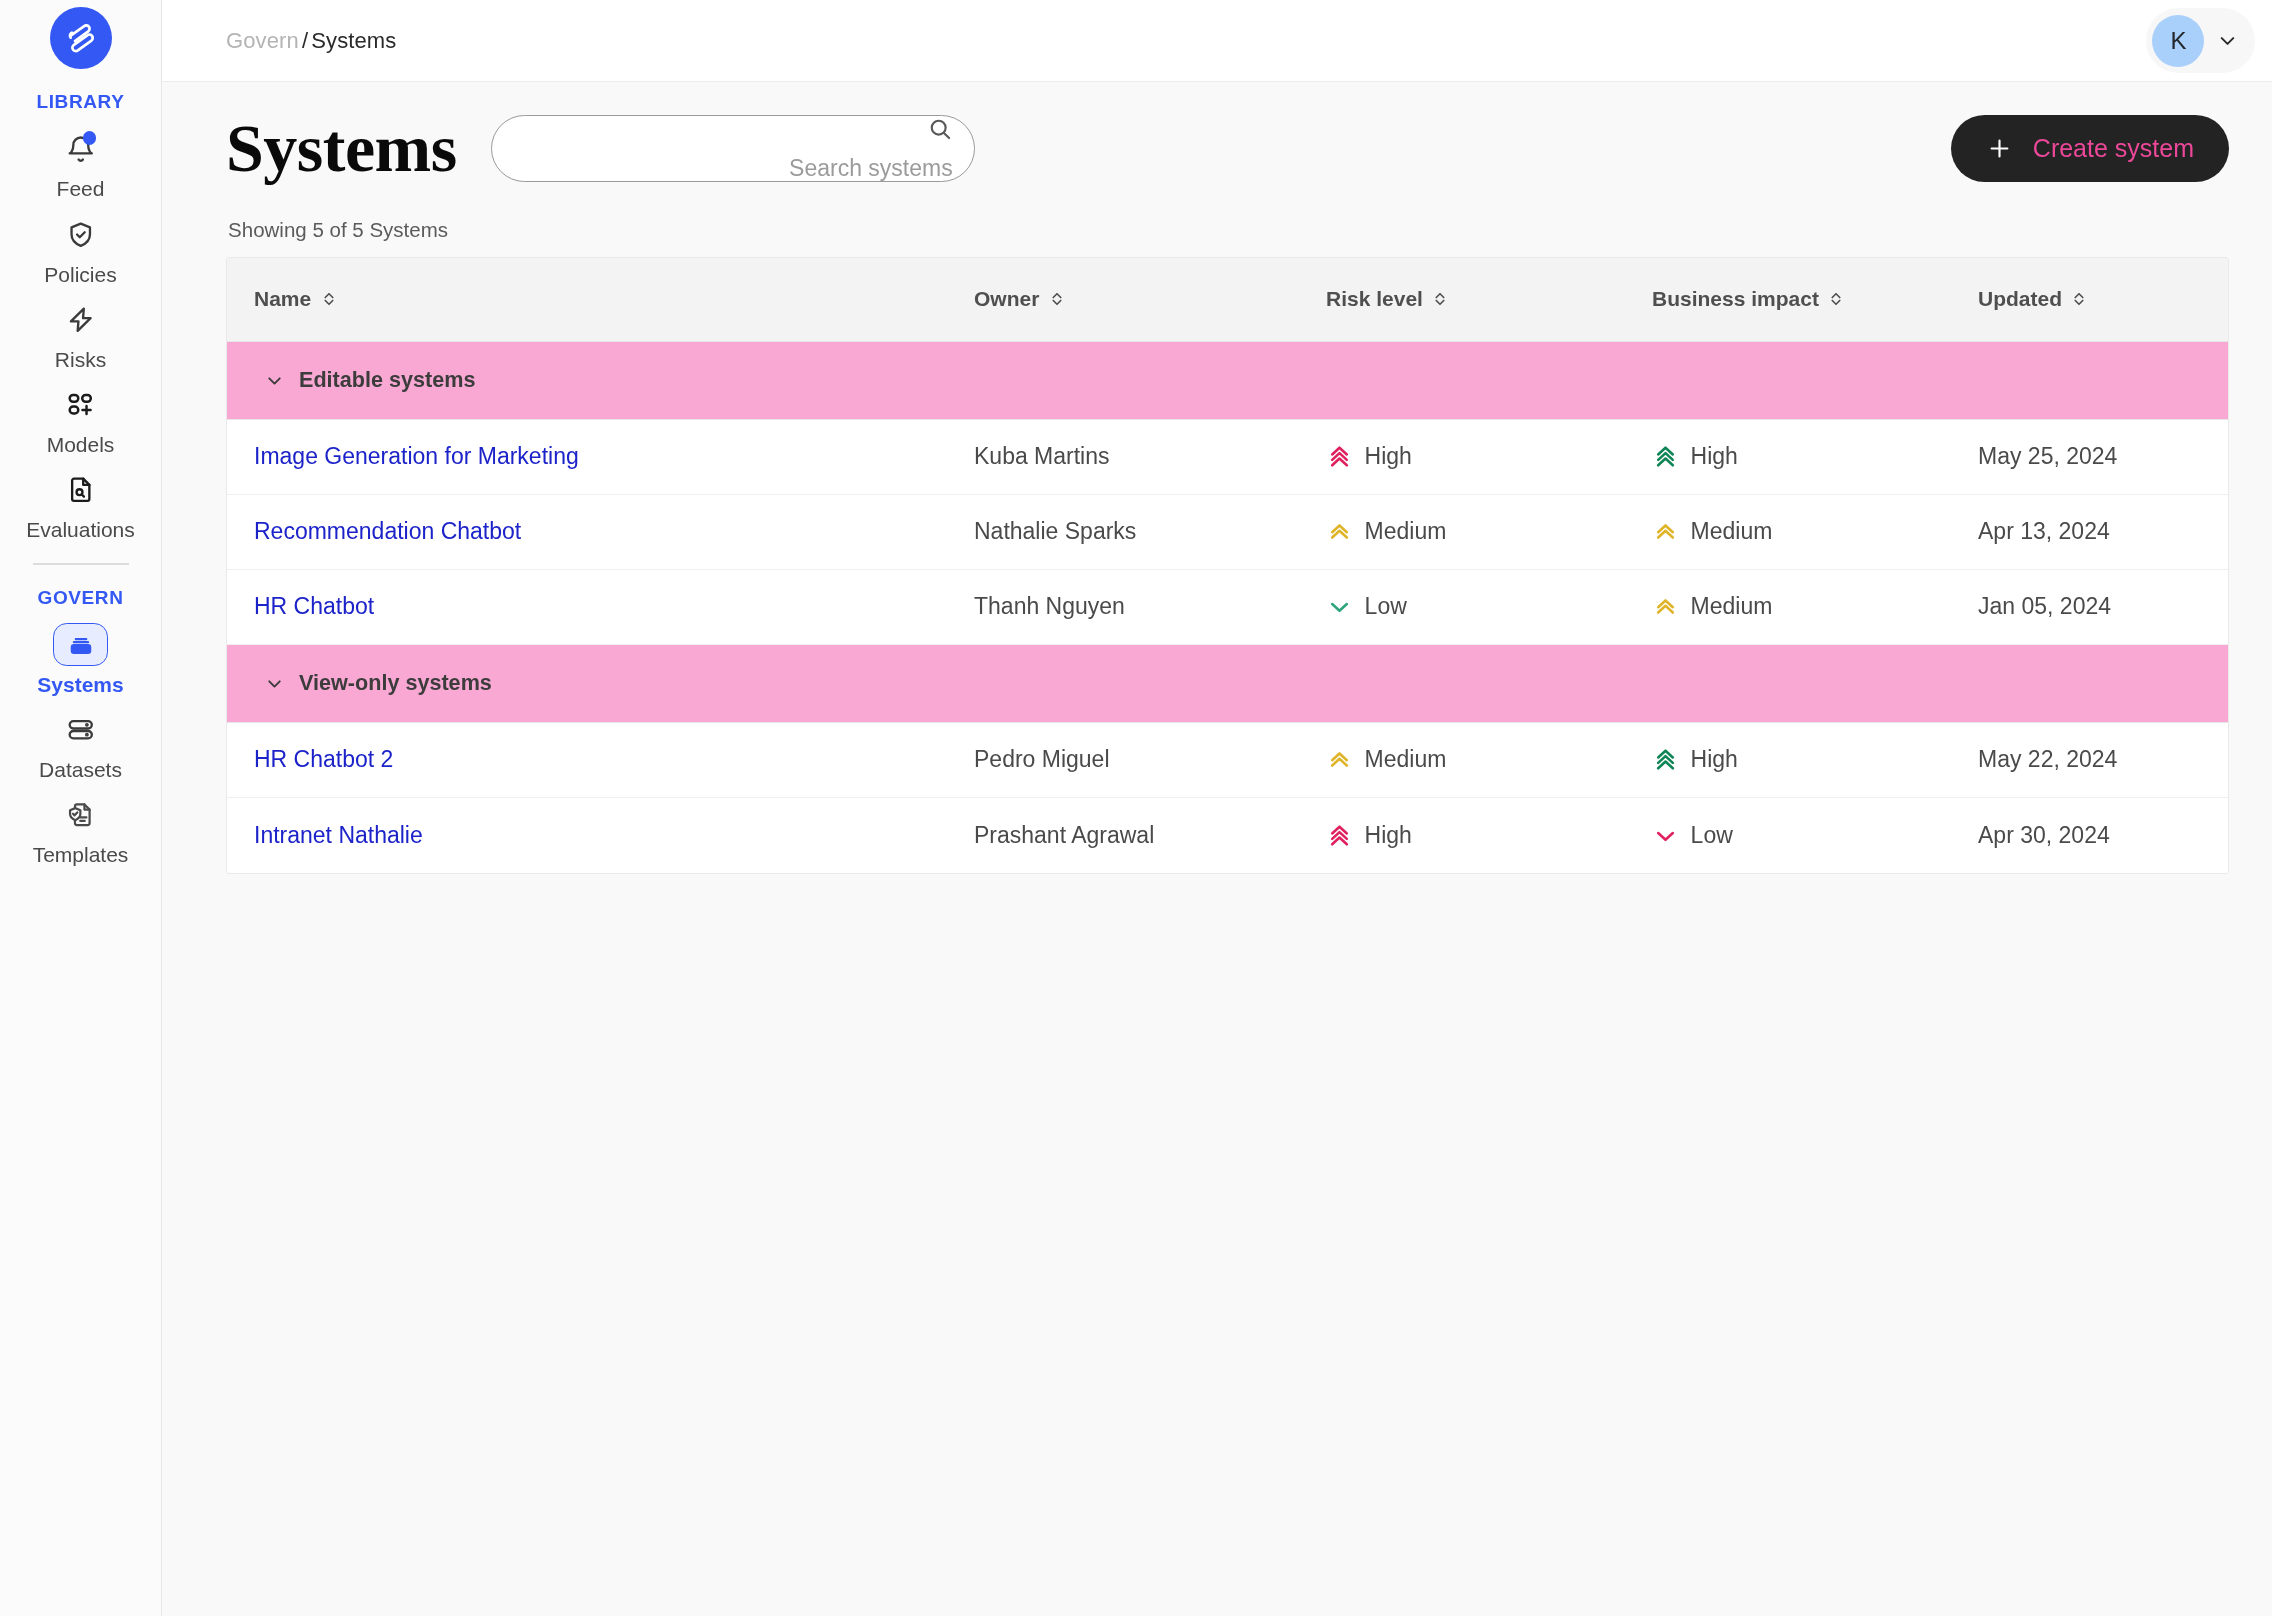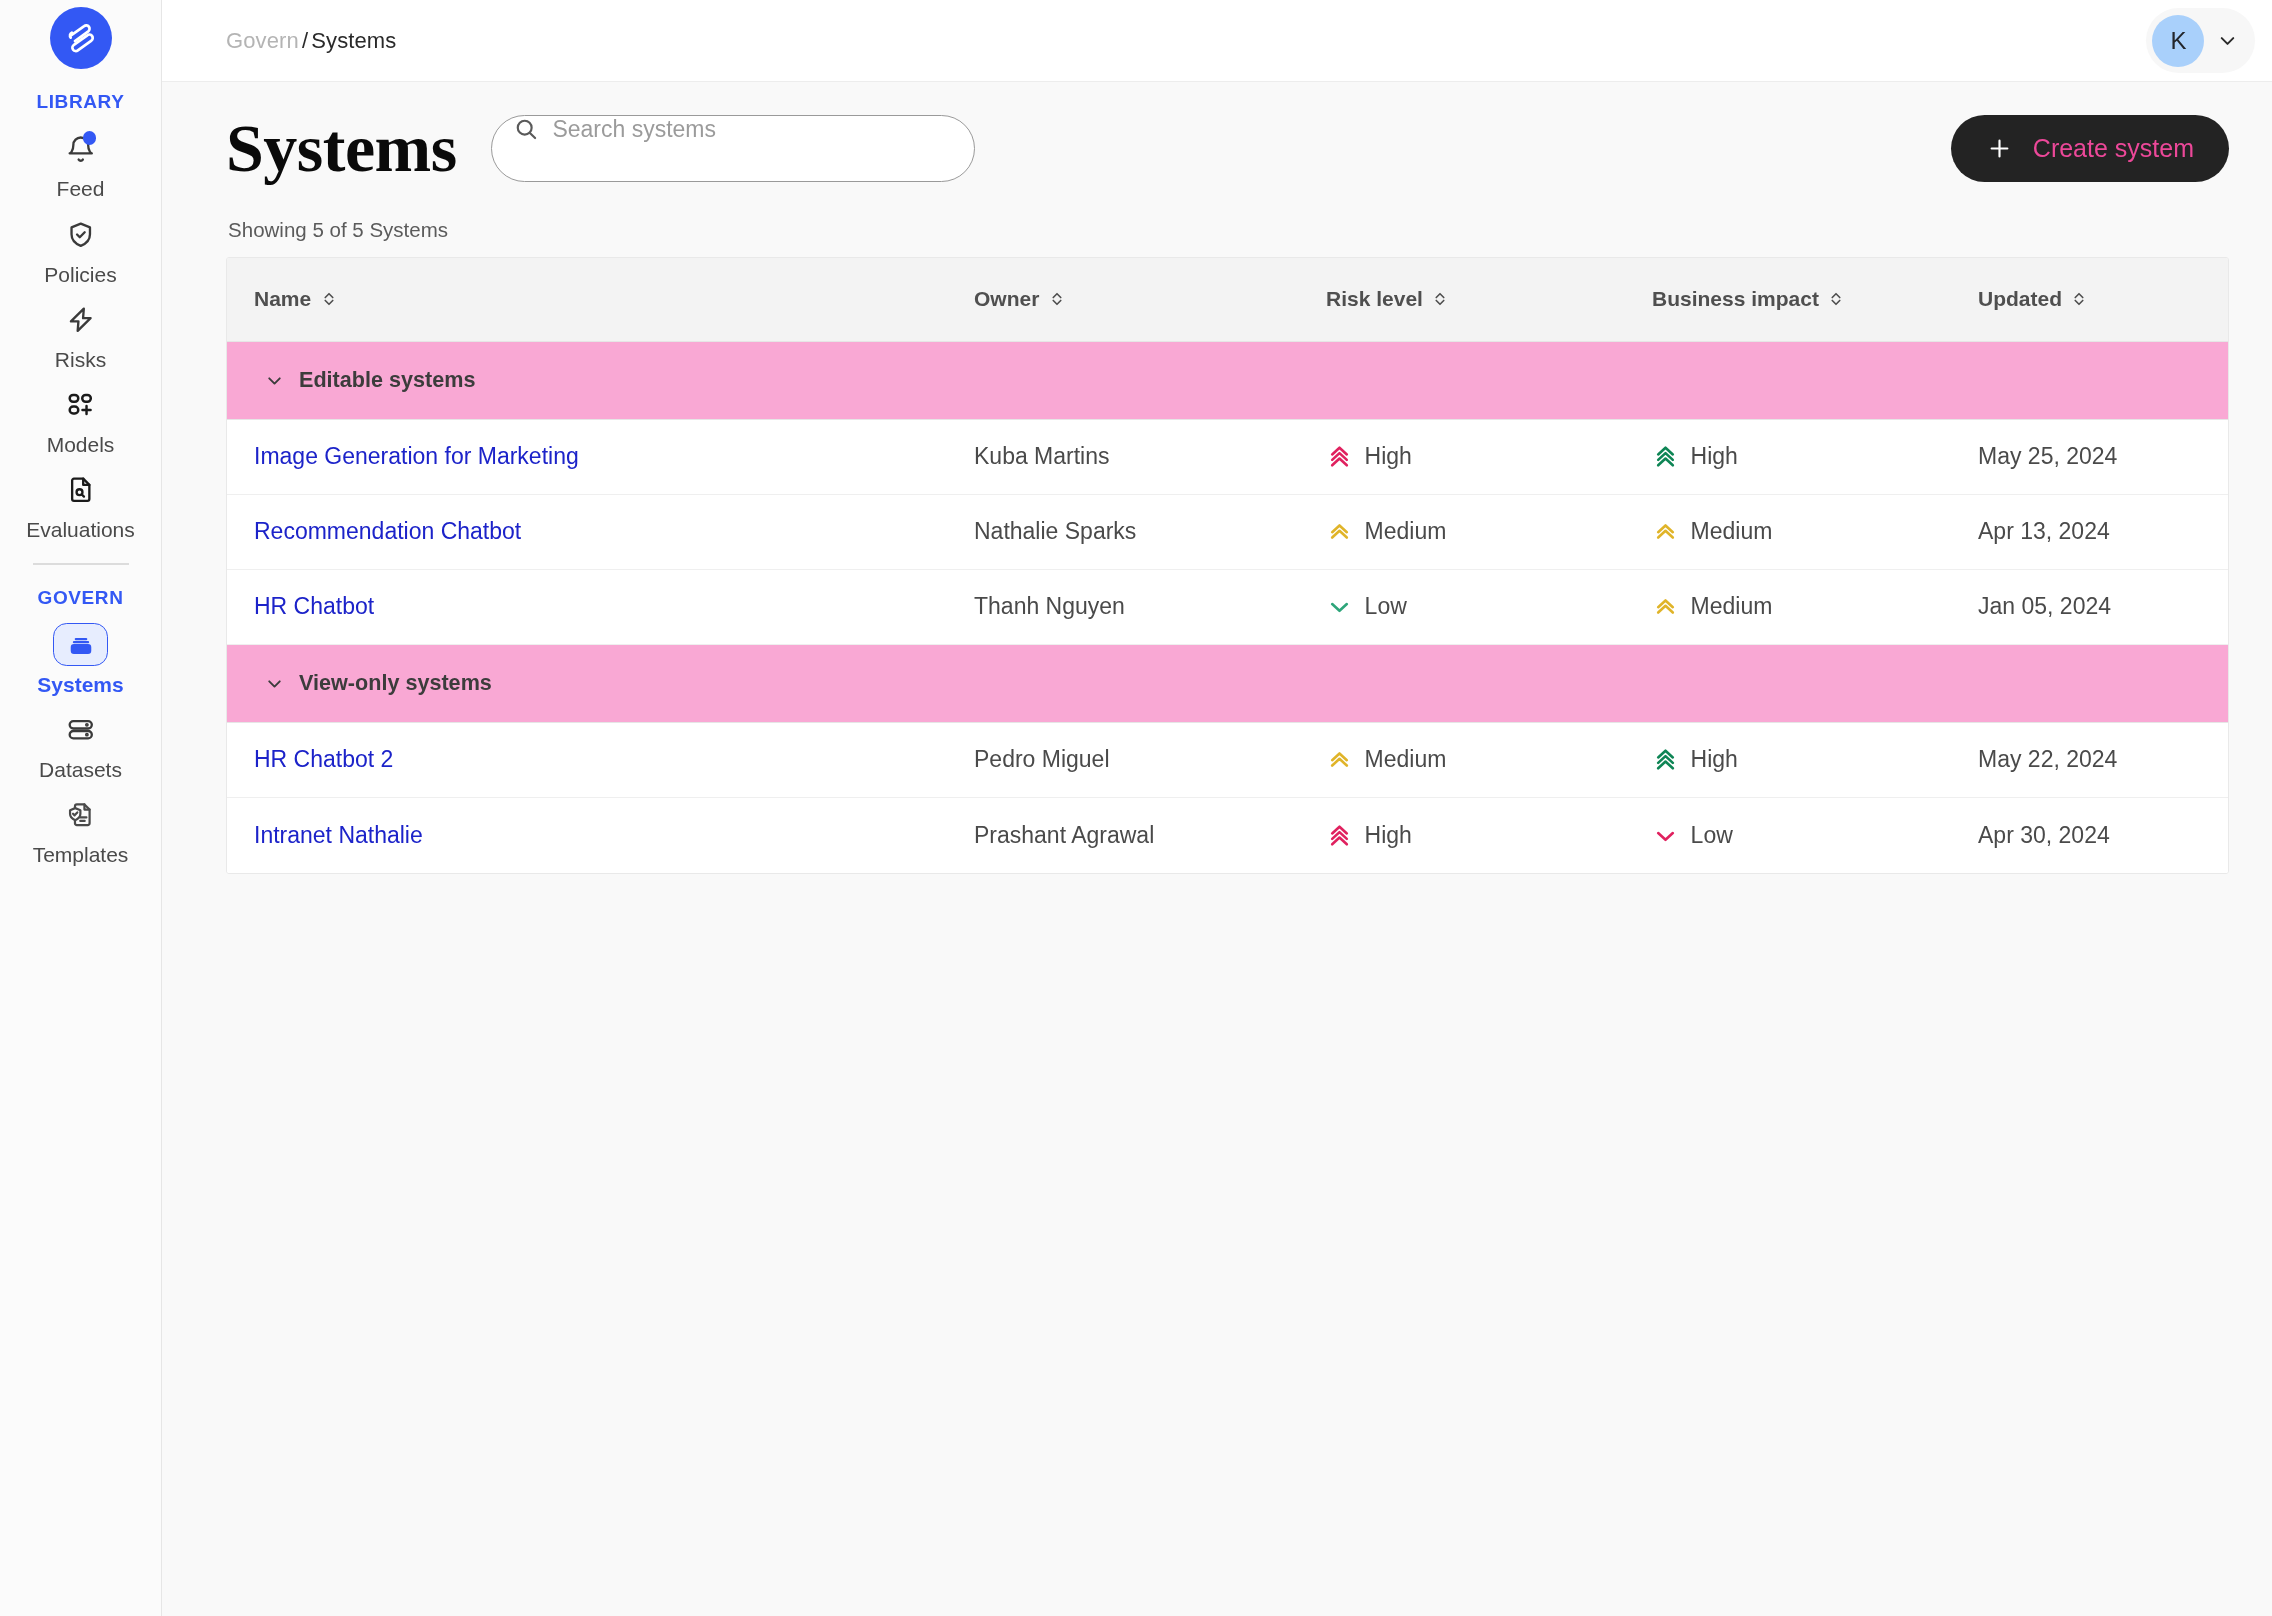--- a/index.html
+++ b/index.html
@@ -76,21 +76,21 @@
 
   .content { padding: 32px 58px 0 64px; }
   .page-head { display: flex; align-items: center; justify-content: space-between; }
   .head-left { display: flex; align-items: center; gap: 34px; }
   .page-title {
     font-family: "Liberation Serif", serif;
     font-size: 68px; line-height: 1; color: #0a0a0a; letter-spacing: -0.5px;
   }
   .search-box {
     width: 484px; height: 67px; border: 1.6px solid #9a9a9a; border-radius: 526px;
-    background: #ffffff; display: flex; align-items: flex-start; gap: 13.7px; padding: 0 21px;
+    background: #ffffff; display: flex; align-items: flex-end; gap: 13.7px; padding: 0 21px; flex-direction: column;
   }
   .search-ph { font-size: 23px; color: #9b9b9b; }
   .create-btn {
     display: flex; align-items: center; gap: 20px;
     background: #232323; color: #ec4899; border: none; border-radius: 526px;
     height: 67px; padding: 0 35px; font-size: 25px; cursor: pointer;
     font-family: "Liberation Sans", sans-serif;
   }
 
   .showing { font-size: 20.5px; color: #5b5b5b; margin: 36px 0 14.7px 2.1px; }

